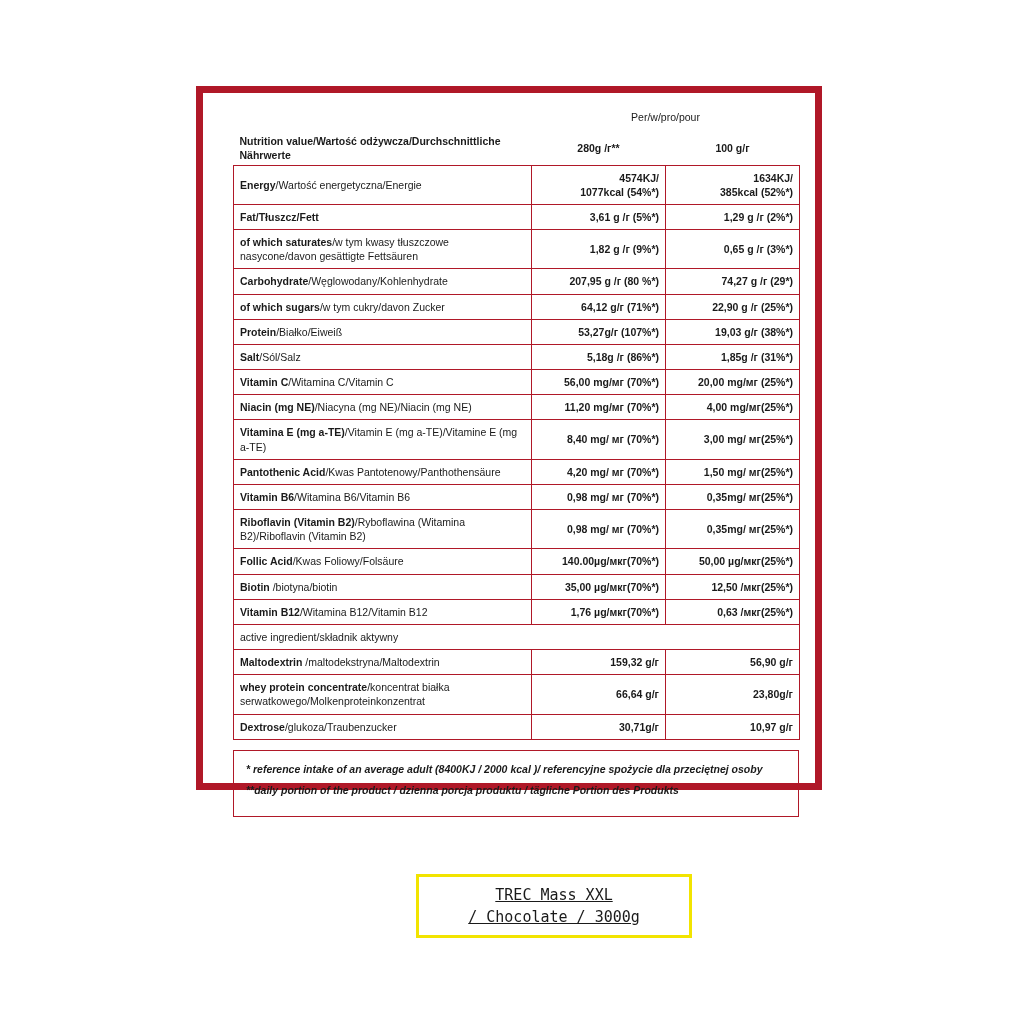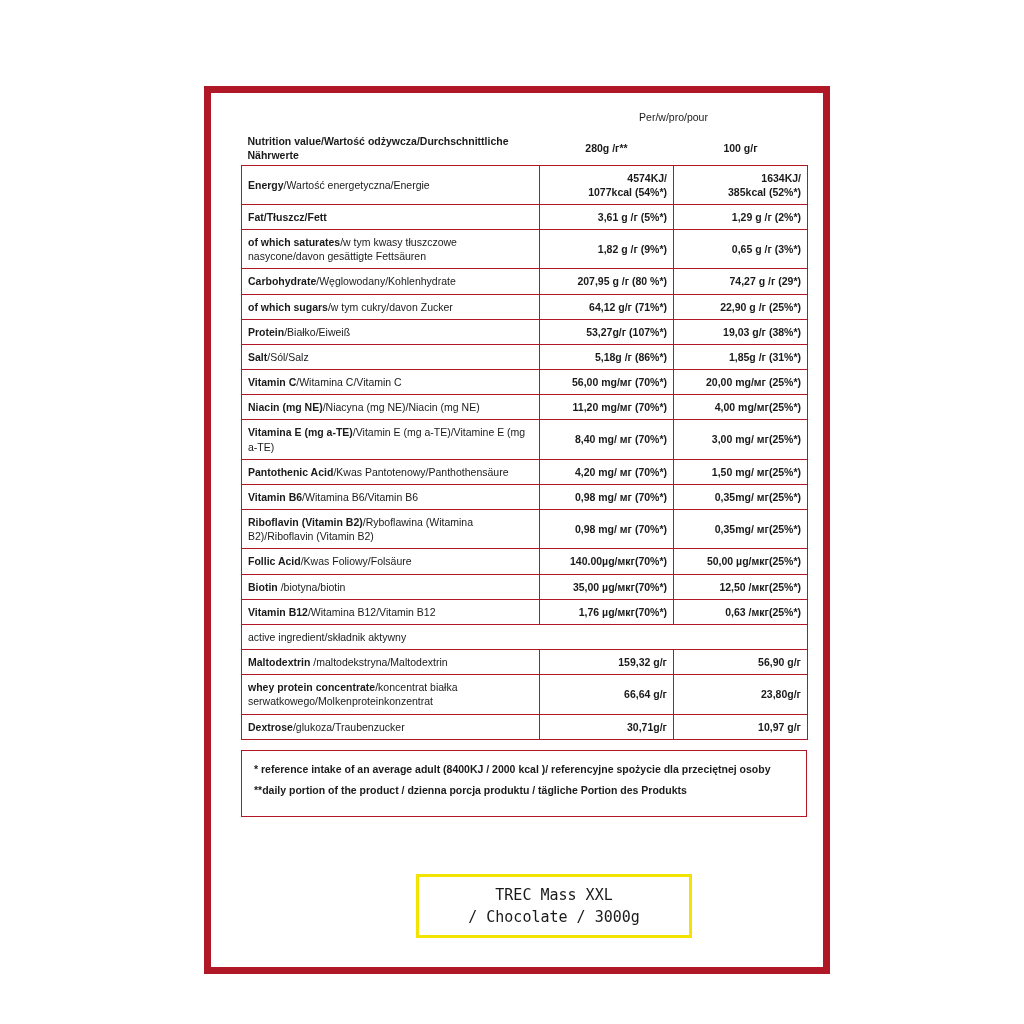--- a/index.html
+++ b/index.html
@@ -11,24 +11,24 @@
     width: 1024px;
     height: 1024px;
     font-family: "Liberation Sans", sans-serif;
     position: relative;
     overflow: hidden;
   }
 
   
   .label-card {
     position: absolute;
-    left: 204px;
+    left: 196px;
     top: 86px;
     width: 626px;
-    height: 888px;
+    height: 704px;
     background: #ffffff;
     border: 7px solid #b01828;
     box-sizing: border-box;
   }
 
   .label-inner {
     position: absolute;
     left: 30px;
     top: 12px;
     width: 566px;
@@ -96,42 +96,42 @@
     margin-top: 10px;
     border: 1px solid #b01828;
     padding: 10px 12px 14px 12px;
     font-size: 10.5px;
     line-height: 1.6;
     color: #1a1a1a;
     font-weight: bold;
     width: 566px;
     box-sizing: border-box;
   }
-  .footnotes .fn-line { margin: 0 0 4px 0; }
+  .footnotes .fn-line { margin: 0 0 4px 0; font-style: italic; }
 
   
   .sticker {
     position: absolute;
     left: 416px;
     top: 874px;
     width: 276px;
     height: 64px;
     background: #ffffff;
     border: 3px solid #f2e400;
     box-sizing: border-box;
     display: flex;
     flex-direction: column;
     align-items: center;
     justify-content: center;
     font-family: "DejaVu Sans Mono", monospace;
     font-size: 15px;
     color: #1a1a1a;
     line-height: 1.5;
   }
-  .sticker div { text-align: right; }
+  .sticker div { text-align: right; text-decoration: underline; }
 </style>
 </head>
 <body>
 
 <div class="label-card">
   <div class="label-inner">
 
     <table class="nutrition">
       <colgroup>
         <col style="width:298px">

